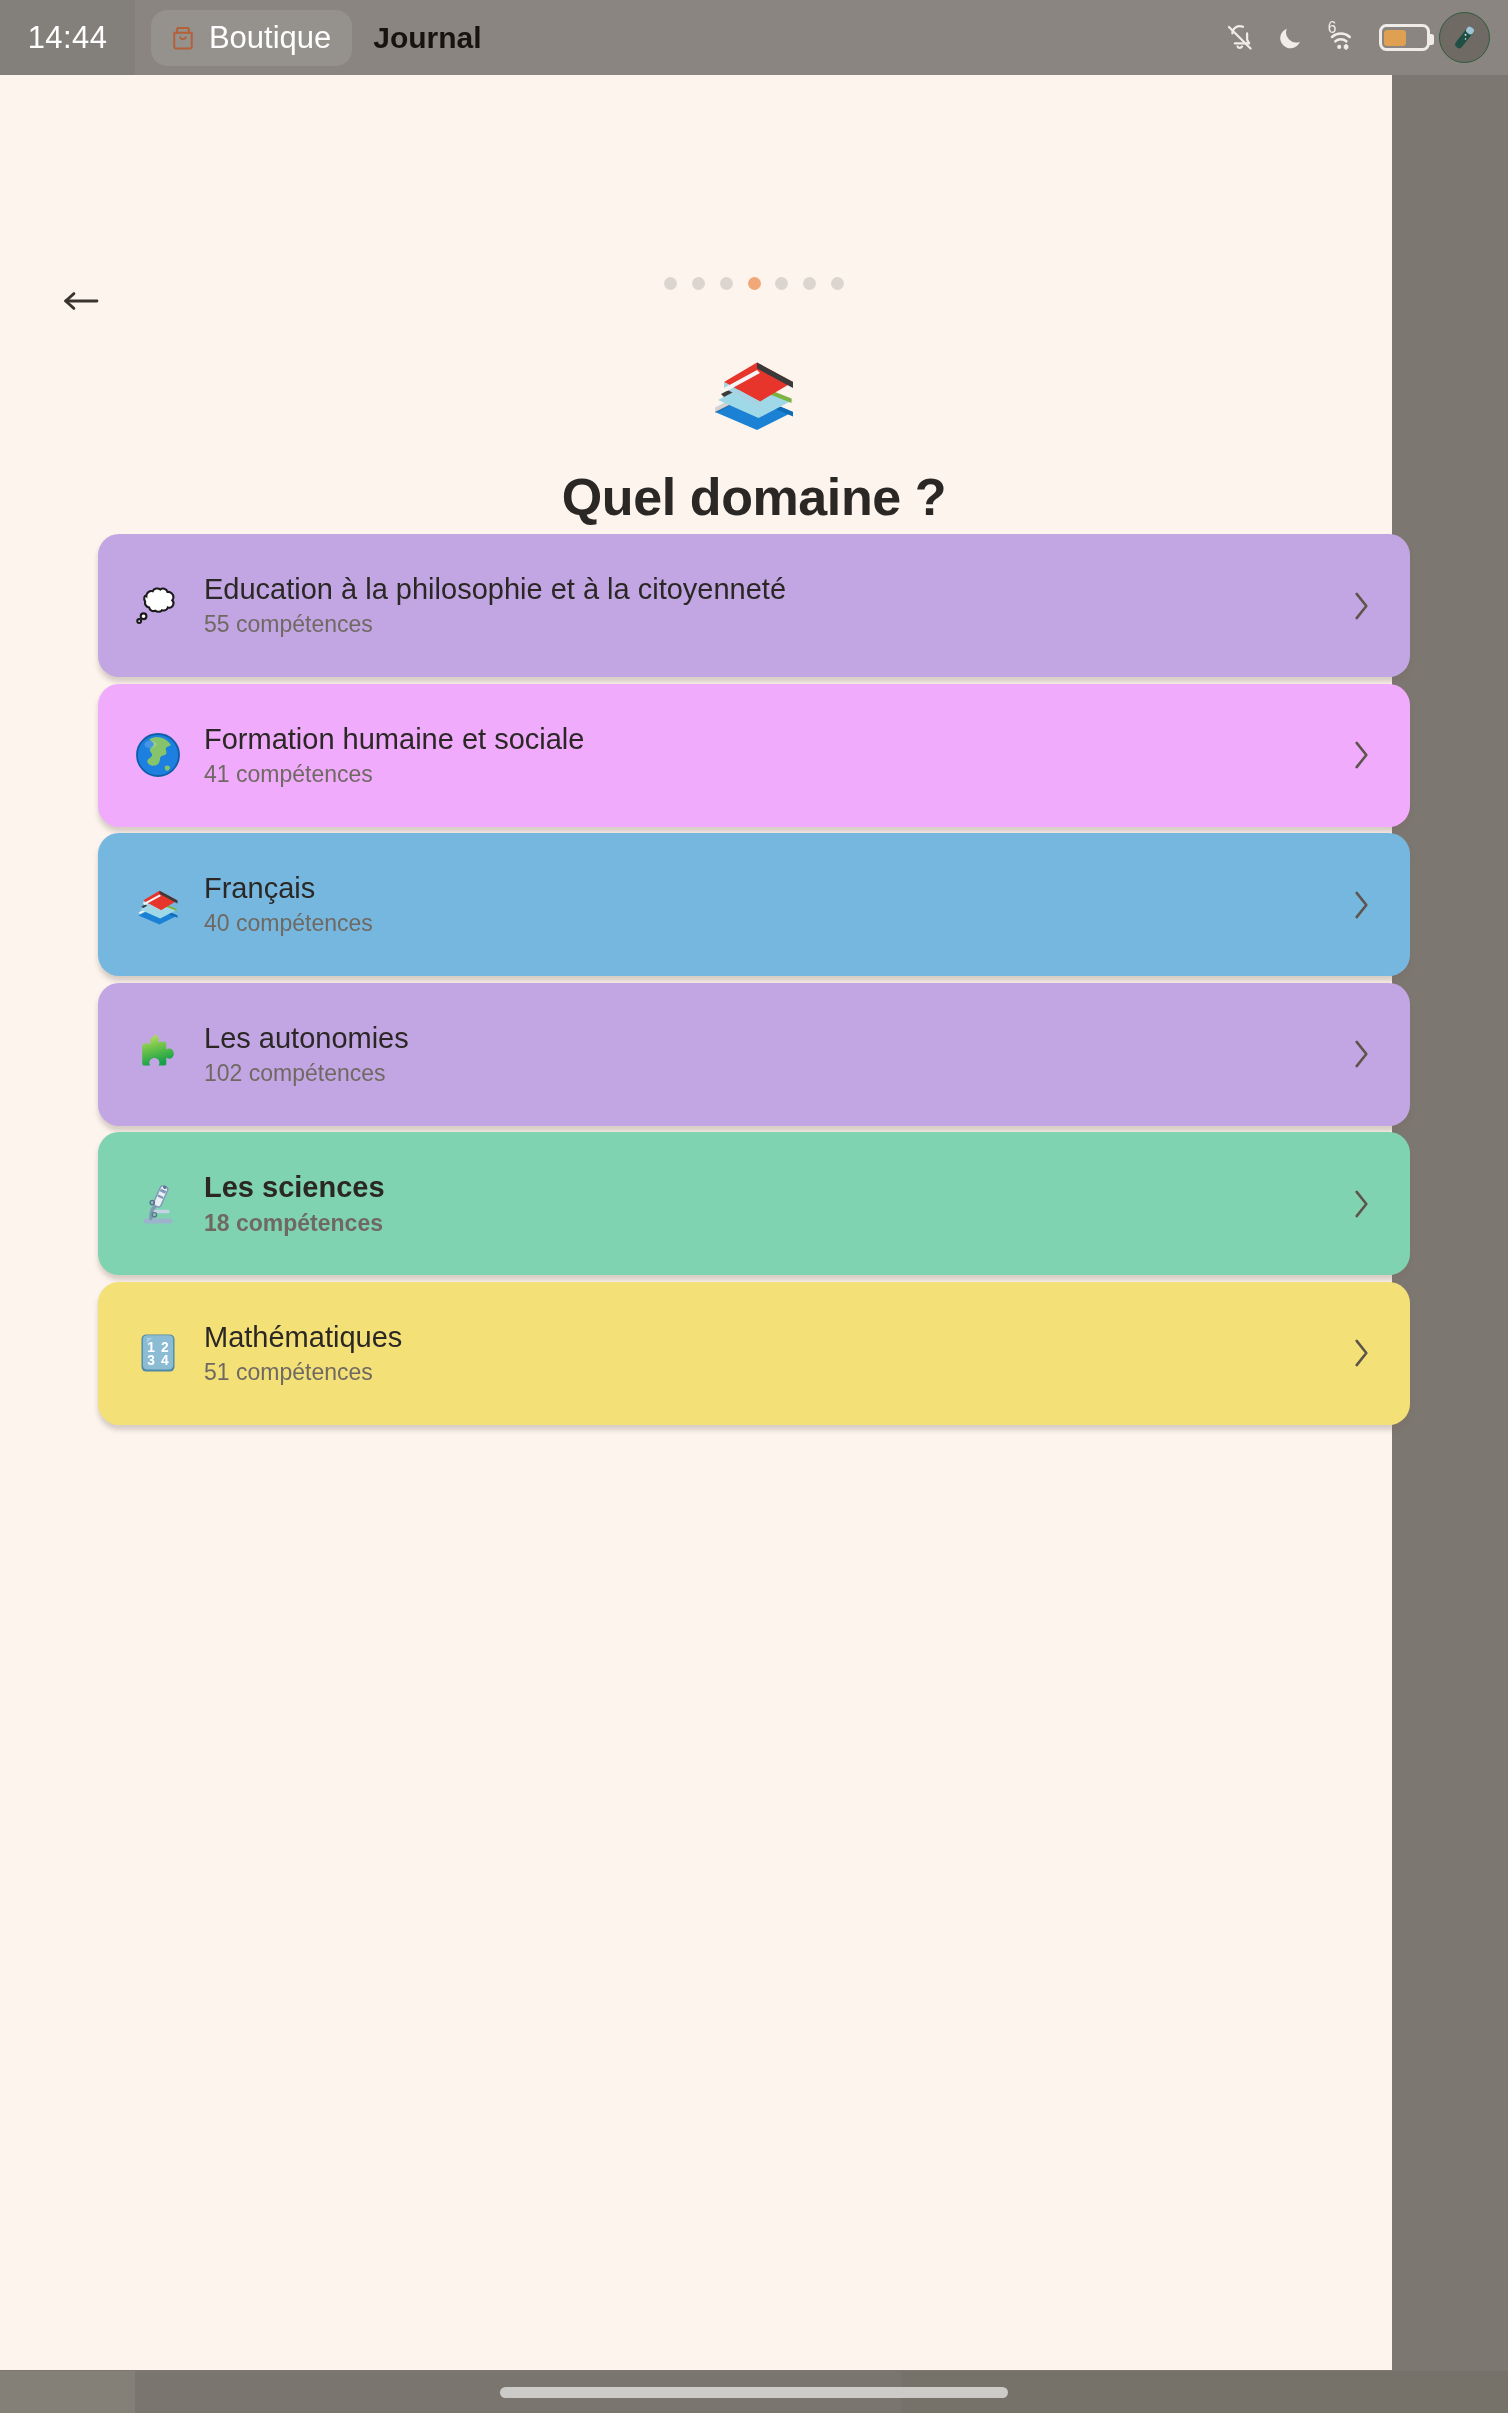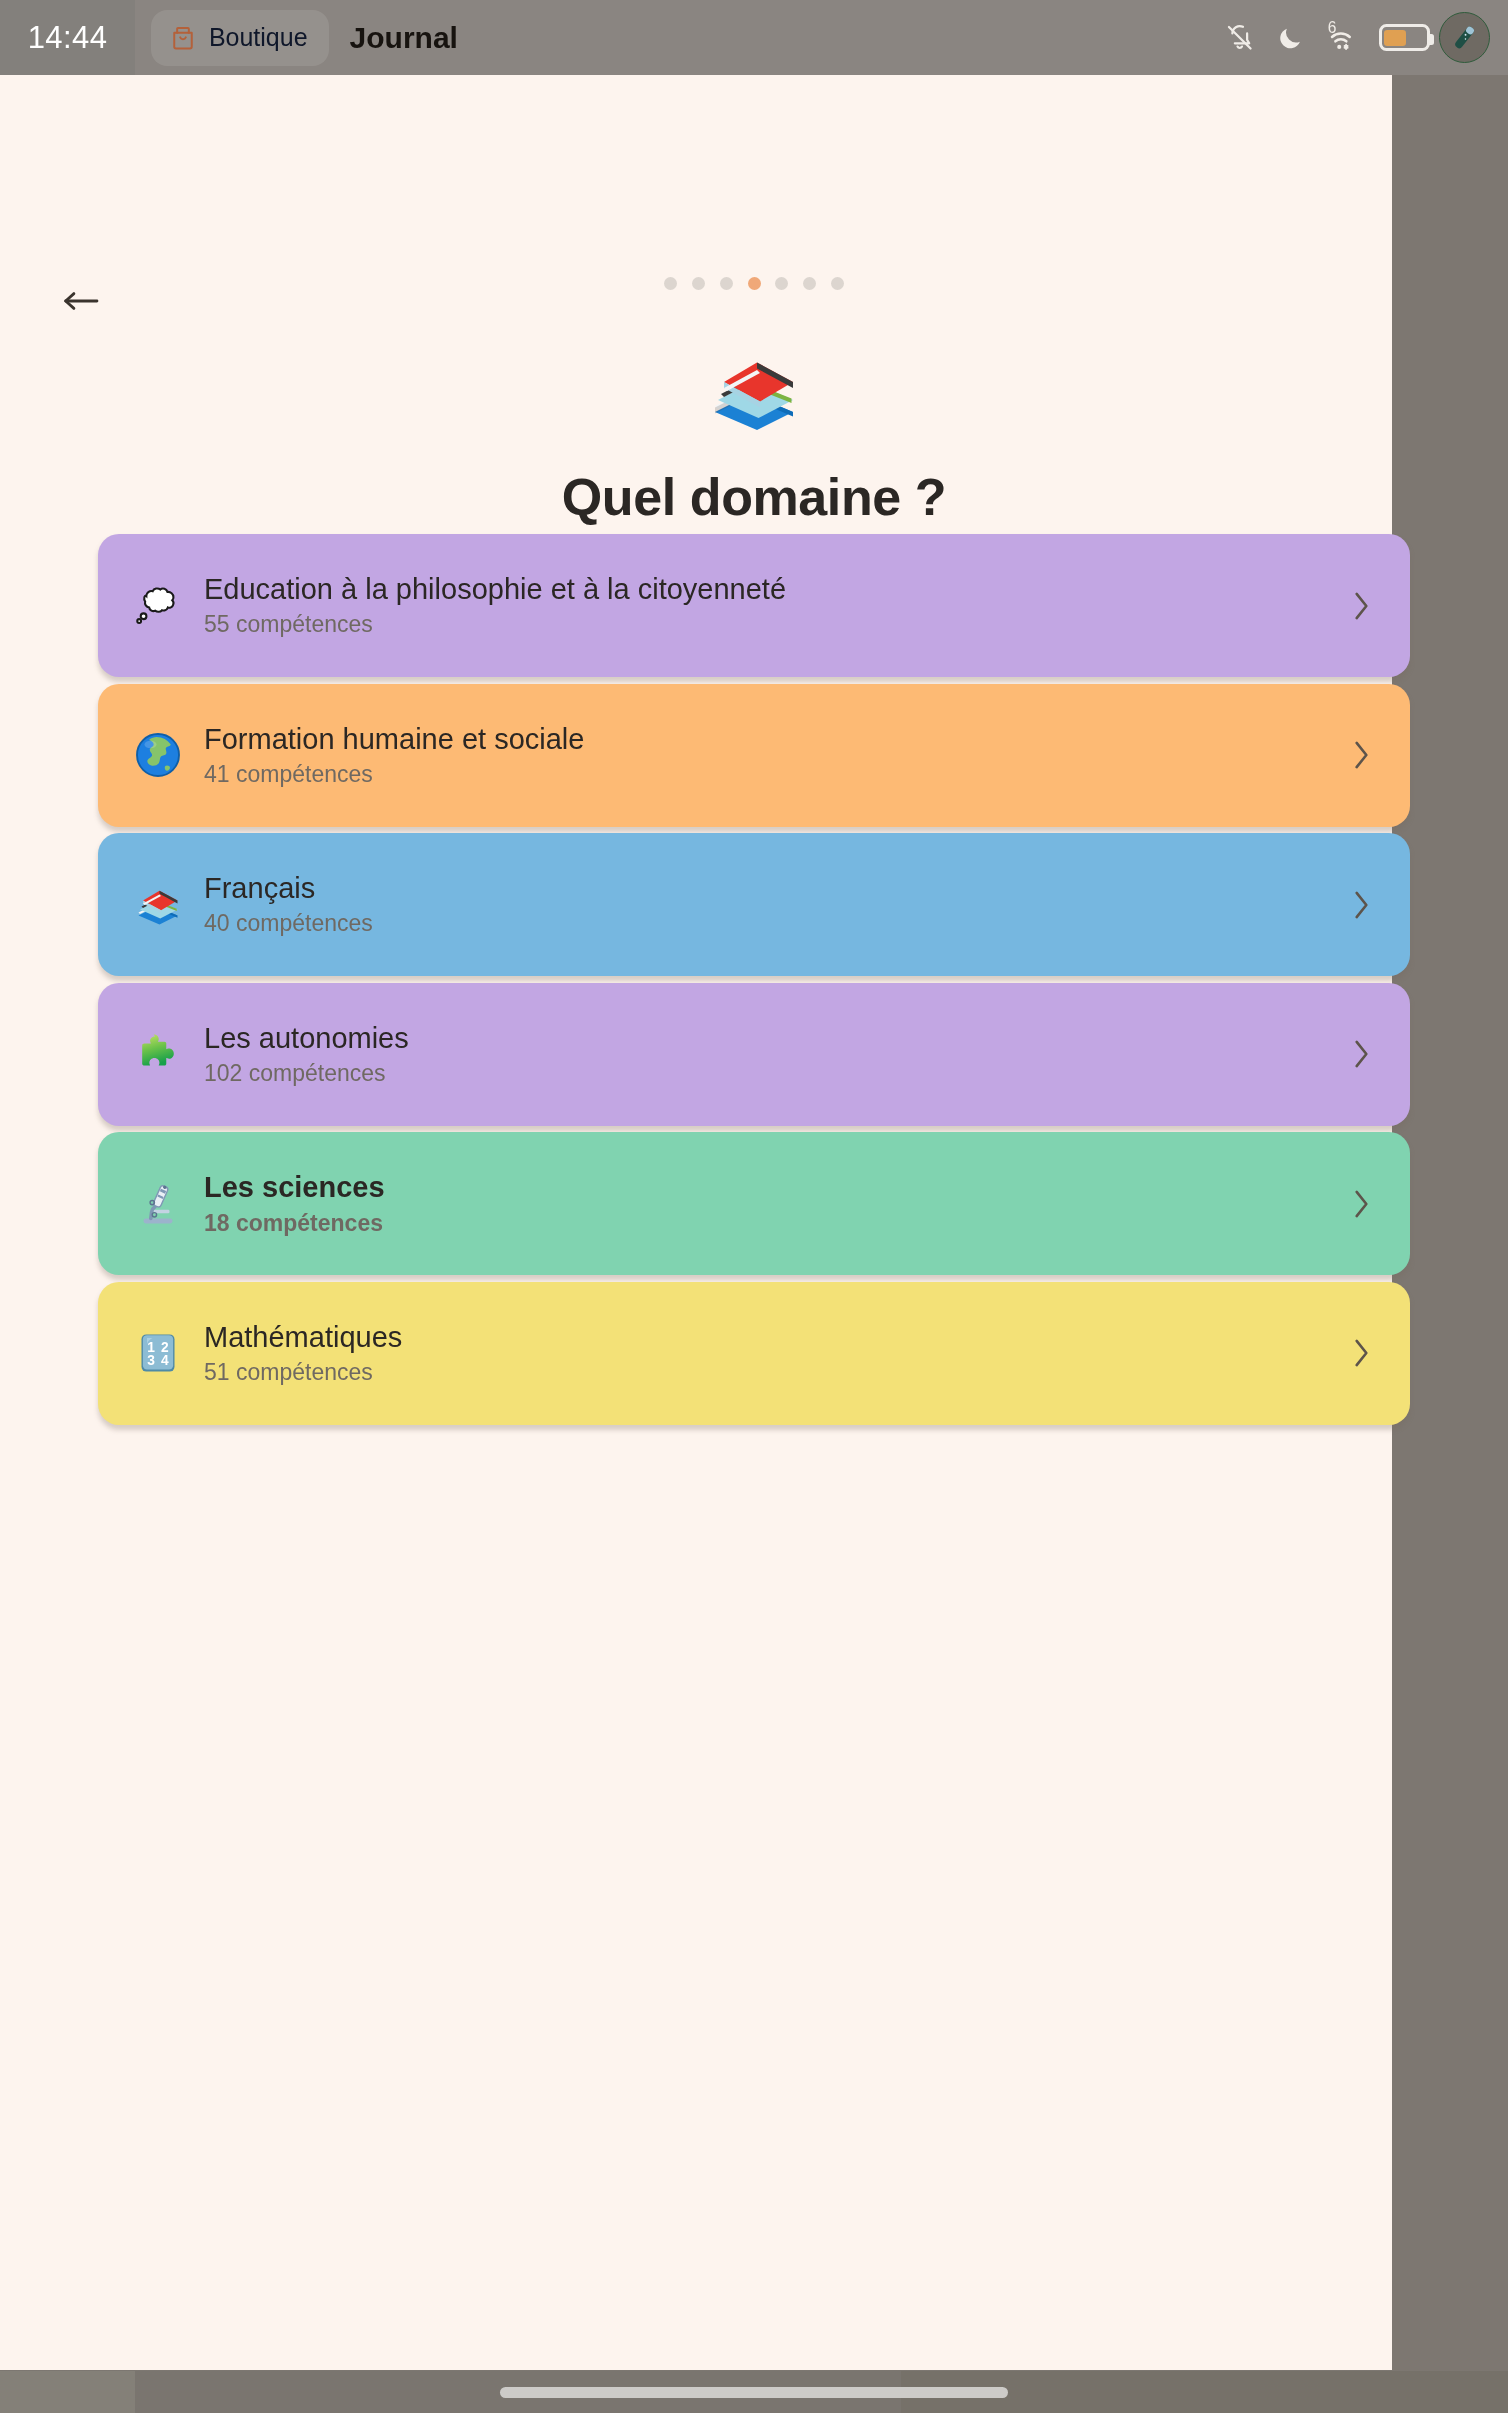--- a/index.html
+++ b/index.html
@@ -24,21 +24,21 @@
   .sb-clock{ color:#ffffff; font-size:31px; letter-spacing:0.4px; }
   .sb-tabs{ display:flex; align-items:center; height:75px; padding-left:16.4px; }
   .tab-chip{
     display:flex; align-items:center; gap:11.5px;
     background:rgba(255,255,255,0.10);
     border-radius:16.4px;
     padding:9.8px 21px 9.8px 18px;
     height:56px;
   }
   .bag-icon{ width:28px; height:28px; display:block; }
-  .tab-chip-label{ color:#0f172a; font-size:25px; }
+  .tab-chip-label{ color:#ffffff; font-size:31px; }
   .tab-plain{ color:#17130f; font-size:30px; font-weight:bold; padding-left:21px; }
   .sb-right{
     margin-left:auto; display:flex; align-items:center; gap:21px;
     padding-right:18px; height:75px;
   }
   .sb-ico{ display:block; }
   .batt{
     width:51px; height:27px; border:3.3px solid #efece8; border-radius:7.4px;
     position:relative; display:flex; align-items:center; padding:2.5px;
   }
@@ -243,21 +243,21 @@
         <div class="card-title">Education à la philosophie et à la citoyenneté</div>
         <div class="card-sub">55 compétences</div>
       </div>
       <span class="card-chevron">
         <svg width="21" height="36" viewBox="0 0 26 44" fill="none" stroke="#5d544b" stroke-width="3.2" stroke-linecap="round" stroke-linejoin="round">
           <path d="M7 7 L19 22 L7 37"></path>
         </svg>
       </span>
     </div>
 
-    <div class="card" style="background:#fdba74;">
+    <div class="card" style="background:#f0abfc;">
       <span class="card-icon">
         <svg width="48" height="48" viewBox="0 0 64 64">
           <circle cx="32" cy="32" r="28" fill="#1d7fe0"></circle>
           <path d="M20 12c4 1 7 4 6 7s-5 3-5 6 4 5 3 8-5 3-6 6 2 6 5 7 8 0 10-3 1-7 3-9 6-1 7-4-2-6 0-8 5-1 6-4c-4-6-11-10-19-10-3 0-7 1-10 4z" fill="#86c46b"></path>
           <path d="M44 46c2 0 4 1 4 3s-2 4-4 4-3-2-3-4 1-3 3-3z" fill="#86c46b"></path>
           <circle cx="32" cy="32" r="28" fill="none" stroke="#0f5fa8" stroke-width="2.5"></circle>
           <ellipse cx="22" cy="18" rx="8" ry="5" fill="#ffffff" opacity="0.18"></ellipse>
         </svg>
       </span>
       <div class="card-text">

